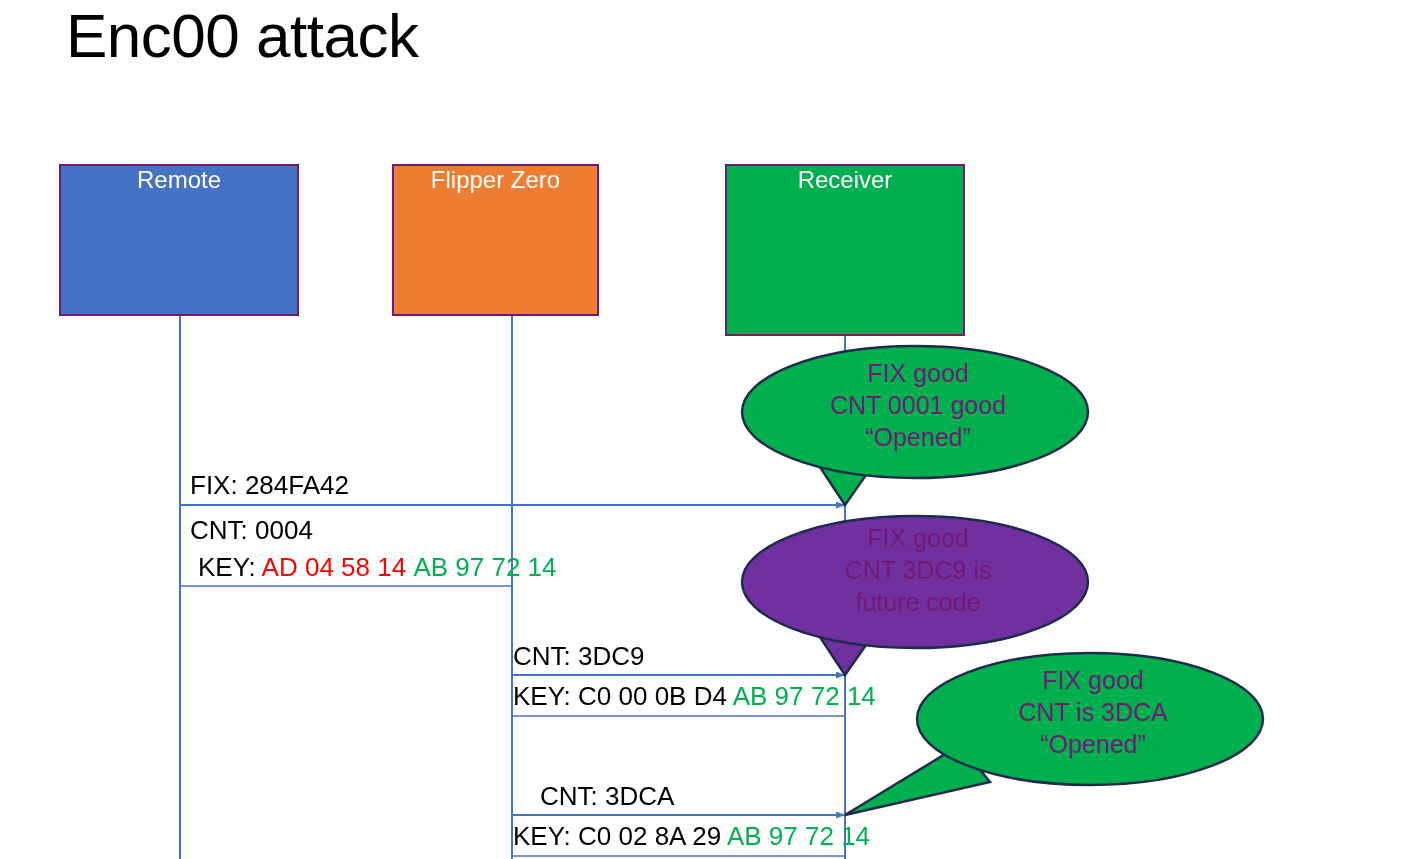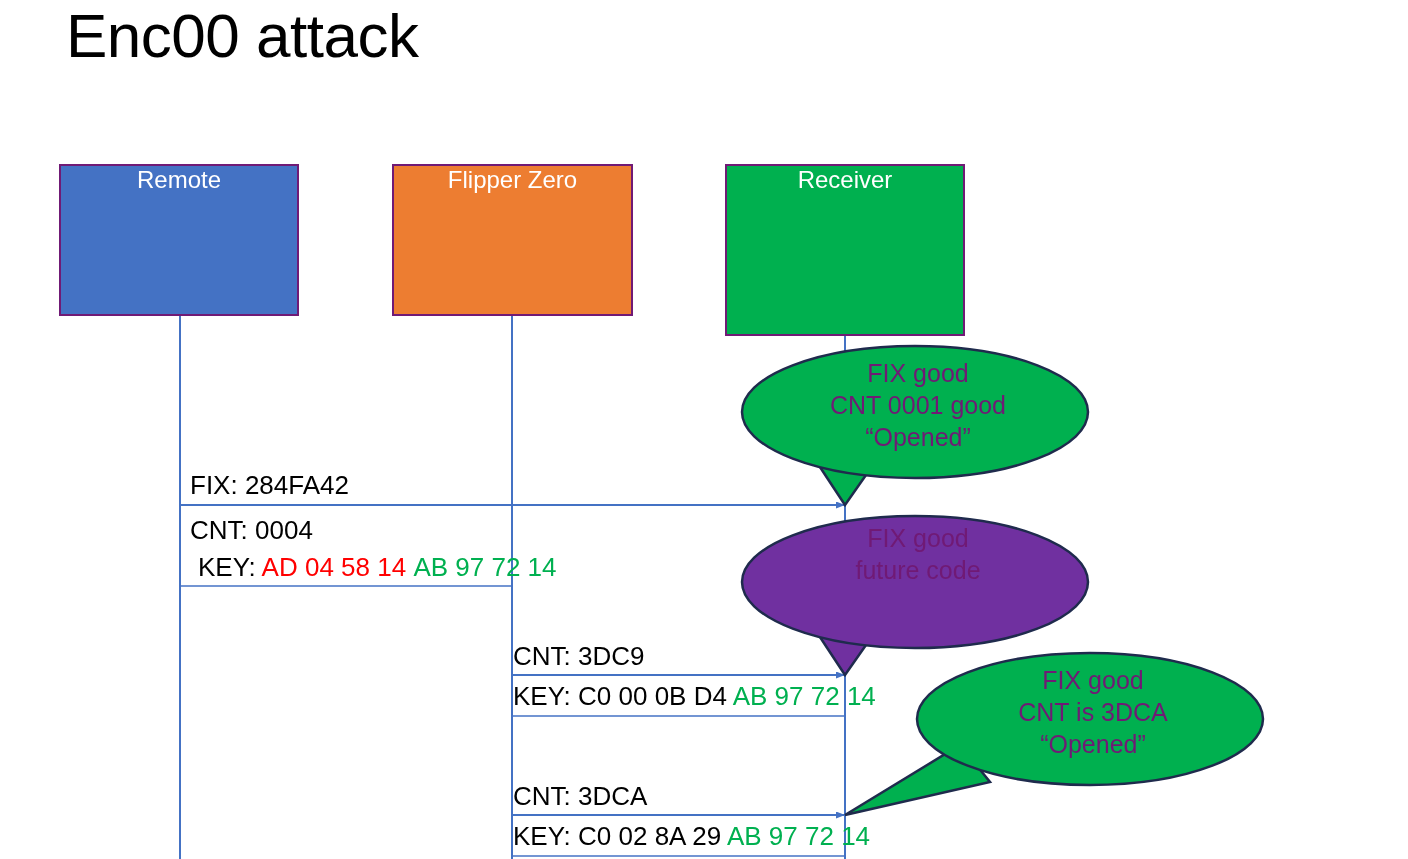--- a/index.html
+++ b/index.html
@@ -54,42 +54,42 @@
     align-items: flex-start;
     justify-content: center;
   }
   .actor-label {
     color: #ffffff;
     font-size: 24px;
     font-weight: 400;
     white-space: nowrap;
   }
   #actor-remote  { left: 59px;  top: 164px; width: 240px; height: 152px; background: #4472C4; }
-  #actor-flipper { left: 392px; top: 164px; width: 241px; height: 152px; background: #ED7D31; }
+  #actor-flipper { left: 392px; top: 164px; width: 207px; height: 152px; background: #ED7D31; }
   #actor-receiver{ left: 725px; top: 164px; width: 240px; height: 172px; background: #00B04F; }
 
   
   .msg-text {
     position: absolute;
     font-size: 26px;
     line-height: 1.18;
     white-space: nowrap;
     color: #000000;
   }
   .hex-red   { color: #FF0000; }
   .hex-green { color: #00B050; }
 
   #msg1-fix { left: 190px; top: 470px; }
   #msg1-cnt { left: 190px; top: 515px; }
   #msg1-key { left: 182px; top: 552px; margin-left: 16px; }
 
   #msg2-cnt { left: 513px; top: 641px; }
   #msg2-key { left: 513px; top: 681px; }
 
-  #msg3-cnt { left: 513px; top: 781px; }
+  #msg3-cnt { left: 513px; top: 781px; padding-left: 27px; }
   #msg3-key { left: 513px; top: 821px; }
 
   
   .bubble-text {
     position: absolute;
     color: #701a75;
     font-size: 25px;
     line-height: 1.28;
     text-align: center;
     white-space: nowrap;
@@ -161,20 +161,21 @@
   <div class="msg-text" id="msg3-key"><span>KEY: C0 02 8A 29 </span><span class="hex-green">AB 97 72 14</span></div>
 
   <div class="bubble-text" id="bubble1-text">
     <div>FIX good</div>
     <div>CNT 0001 good</div>
     <div>“Opened”</div>
   </div>
 
   <div class="bubble-text" id="bubble2-text">
     <div>FIX good</div>
+    <div>CNT 3DC9 is</div>
     <div>future code</div>
   </div>
 
   <div class="bubble-text" id="bubble3-text">
     <div>FIX good</div>
     <div>CNT is 3DCA</div>
     <div>“Opened”</div>
   </div>
 
 </div>

